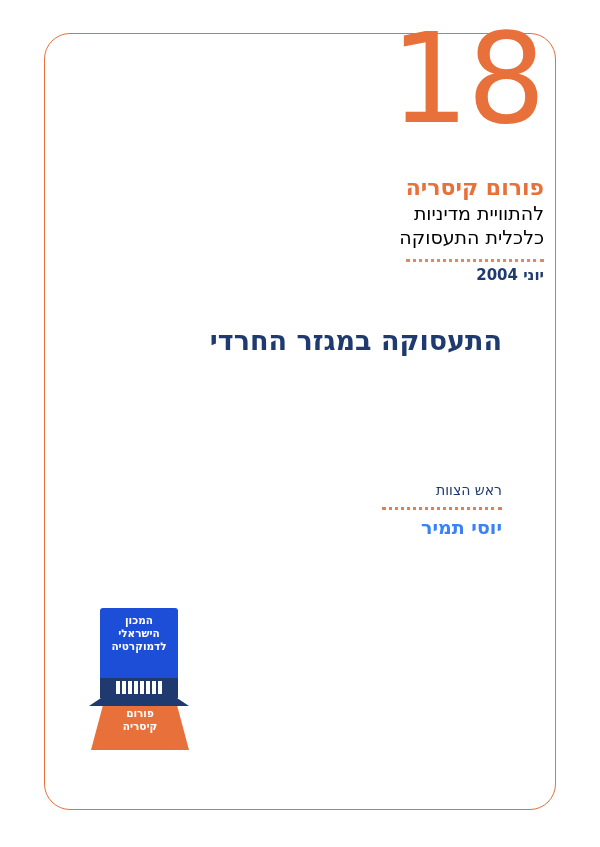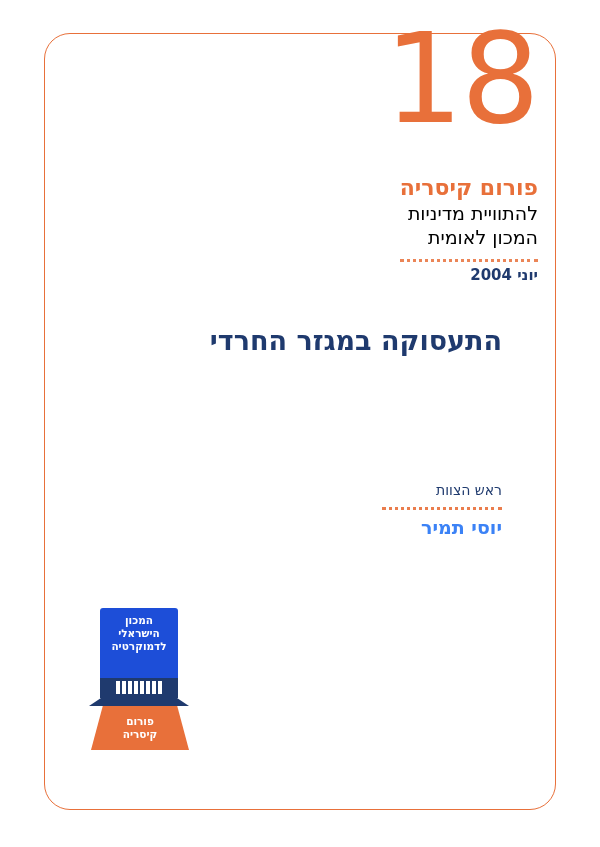--- a/index.html
+++ b/index.html
@@ -31,21 +31,21 @@
     height: 777px;
     border: 1.6px solid #e8703a;
     border-radius: 26px;
     box-sizing: border-box;
     background: #ffffff;
   }
 
   
   .masthead {
     position: absolute;
-    right: 62px;
+    right: 56px;
     top: 22px;
     width: 230px;
     text-align: right;
     direction: rtl;
   }
   .issue-number {
     font-family: "DejaVu Sans", "Liberation Sans", sans-serif;
     font-size: 124px;
     line-height: 0.92;
     font-weight: 400;
@@ -190,36 +190,36 @@
     width: 98px;
     height: 44px;
     background: #e8703a;
     clip-path: polygon(12% 0%, 88% 0%, 100% 100%, 0% 100%);
     color: #ffffff;
     text-align: center;
     direction: rtl;
     font-size: 10.5px;
     font-weight: bold;
     line-height: 1.25;
-    padding-top: 9px;
+    padding-top: 1px;
     box-sizing: border-box;
   }
 </style>
 </head>
 <body>
 
 <div class="page">
 
   <div class="frame"></div>
 
   <div class="masthead">
     <div class="issue-number">18</div>
     <div class="forum-title">פורום קיסריה</div>
     <div class="forum-sub">להתוויית מדיניות</div>
-    <div class="forum-sub">המכון לאומית</div>
+    <div class="forum-sub">כלכלית התעסוקה</div>
     <div class="dotline"></div>
     <div class="issue-date">יוני 2004</div>
   </div>
 
   <div class="doc-title">התעסוקה במגזר החרדי</div>
 
   <div class="author-block">
     <div class="author-role">ראש הצוות</div>
     <div class="author-dotline"></div>
     <div class="author-name">יוסי תמיר</div>

